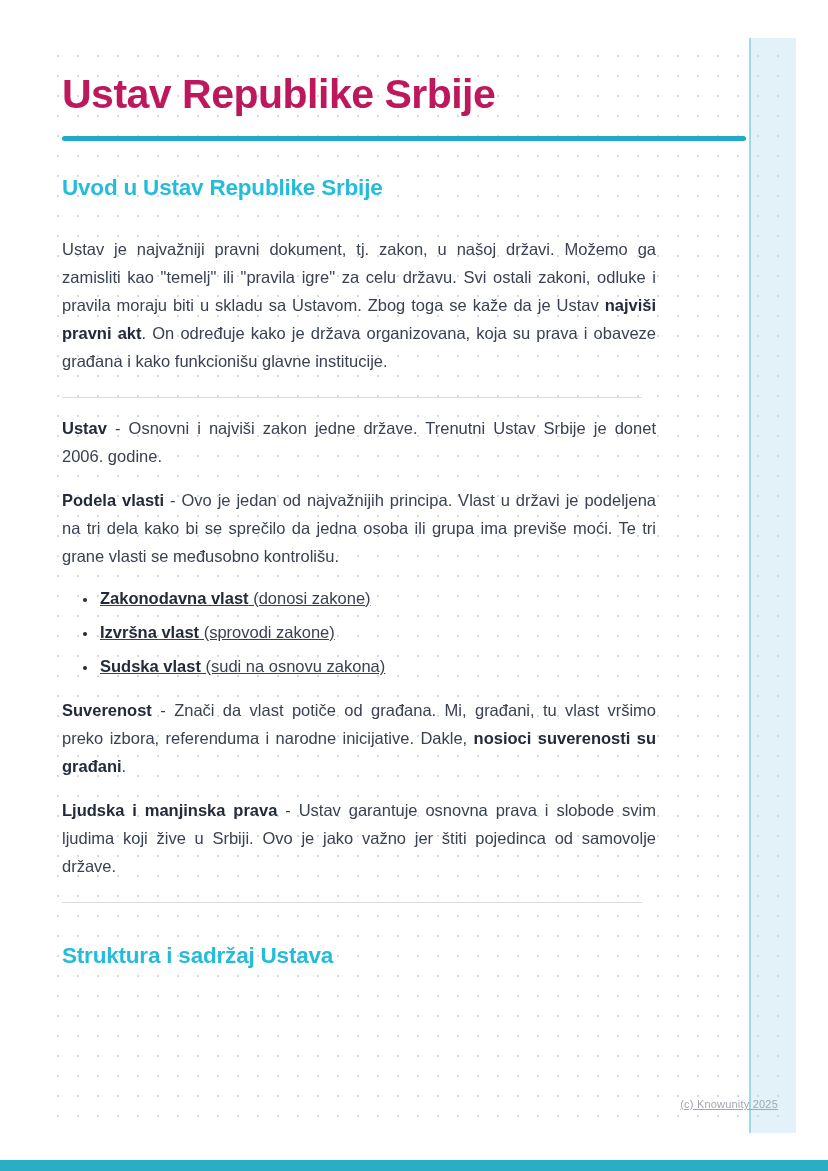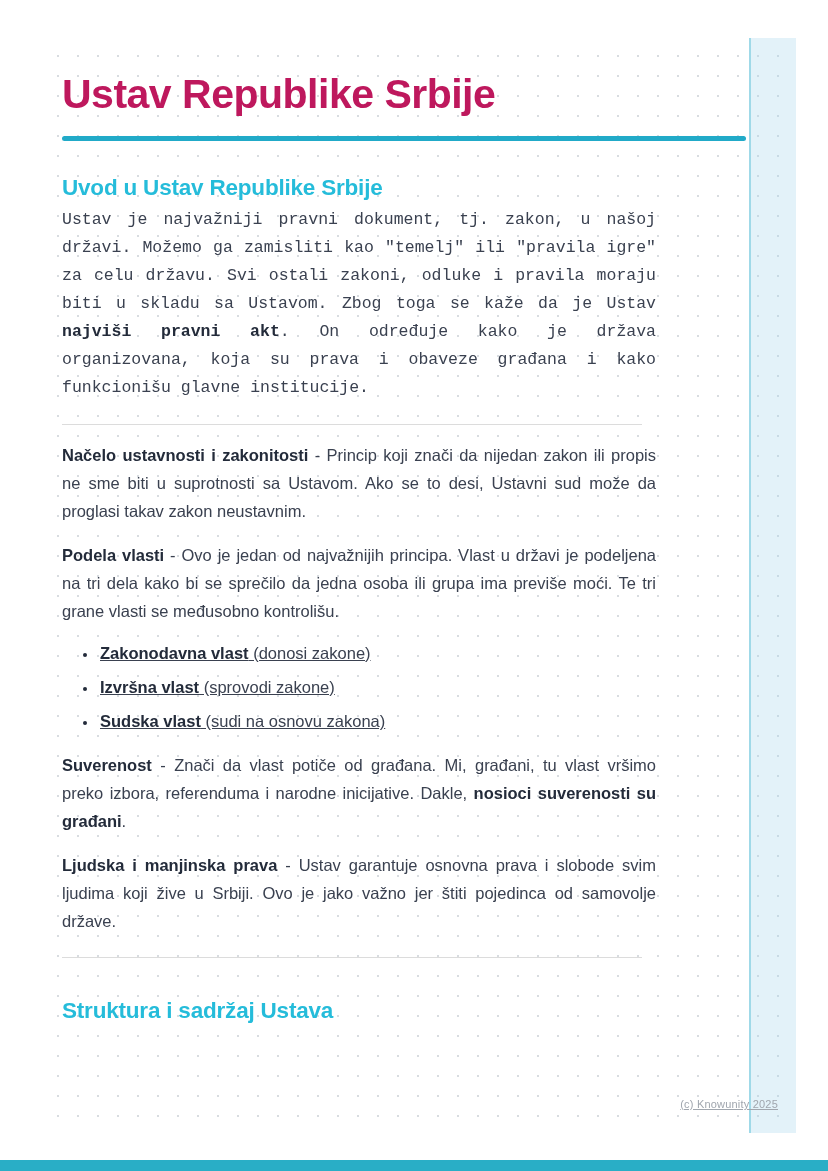--- a/index.html
+++ b/index.html
@@ -60,21 +60,21 @@
   }
   h2.first { margin-top: 32px; }
   p {
     margin: 16px 0 0 0;
     width: 594px;
     font-size: 16.5px;
     line-height: 28px;
     color: #3a4150;
     text-align: justify;
   }
-  p.lead { margin-top: 3px; font-family: Liberation Mono, monospace; }
+  p.lead { margin-top: 32px; }
   strong { font-weight: 700; color: #232b3a; }
   .divider {
     margin: 22px 0 0 0;
     width: 580px;
     height: 0;
     border-top: 1px solid #dcdcdc;
   }
   ul {
     margin: 14px 0 0 0;
     padding: 0 0 0 36px;
@@ -115,21 +115,21 @@
 
 <div class="content">
   <h1>Ustav Republike Srbije</h1>
   <div class="title-underline"></div>
 
   <h2 class="first">Uvod u Ustav Republike Srbije</h2>
   <p class="lead">Ustav je najvažniji pravni dokument, tj. zakon, u našoj državi. Možemo ga zamisliti kao "temelj" ili "pravila igre" za celu državu. Svi ostali zakoni, odluke i pravila moraju biti u skladu sa Ustavom. Zbog toga se kaže da je Ustav <strong>najviši pravni akt</strong>. On određuje kako je država organizovana, koja su prava i obaveze građana i kako funkcionišu glavne institucije.</p>
 
   <div class="divider"></div>
 
-  <p><strong>Načelo ustavnosti i zakonitosti</strong> - Princip koji znači da nijedan zakon ili propis ne sme biti u suprotnosti sa Ustavom. Ako se to desi, Ustavni sud može da proglasi takav zakon neustavnim.</p>
+  <p><strong>Ustav</strong> - Osnovni i najviši zakon jedne države. Trenutni Ustav Srbije je donet 2006. godine.</p>
   <p><strong>Podela vlasti</strong> - Ovo je jedan od najvažnijih principa. Vlast u državi je podeljena na tri dela kako bi se sprečilo da jedna osoba ili grupa ima previše moći. Te tri grane vlasti se međusobno kontrolišu.</p>
 
   <ul>
     <li><strong>Zakonodavna vlast</strong> (donosi zakone)</li>
     <li><strong>Izvršna vlast</strong> (sprovodi zakone)</li>
     <li><strong>Sudska vlast</strong> (sudi na osnovu zakona)</li>
   </ul>
 
   <p><strong>Suverenost</strong> - Znači da vlast potiče od građana. Mi, građani, tu vlast vršimo preko izbora, referenduma i narodne inicijative. Dakle, <strong>nosioci suverenosti su građani</strong>.</p>
   <p><strong>Ljudska i manjinska prava</strong> - Ustav garantuje osnovna prava i slobode svim ljudima koji žive u Srbiji. Ovo je jako važno jer štiti pojedinca od samovolje države.</p>

